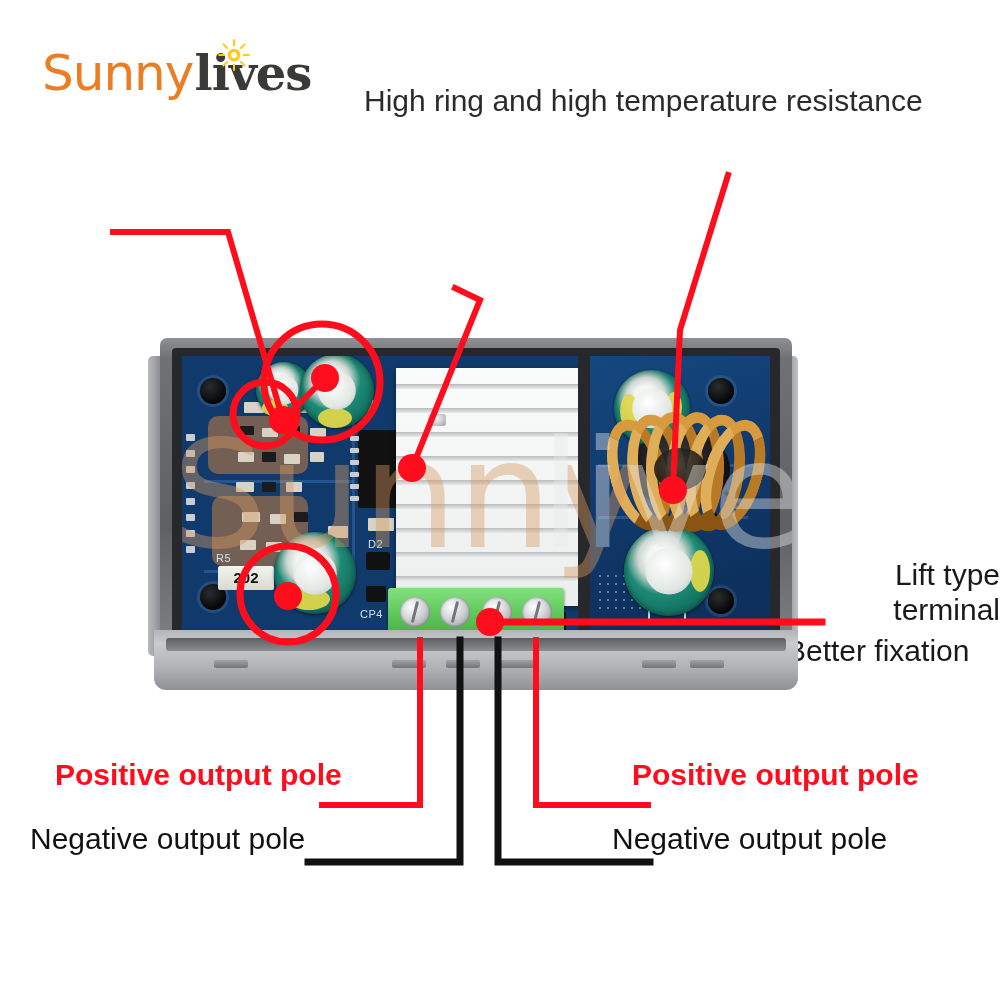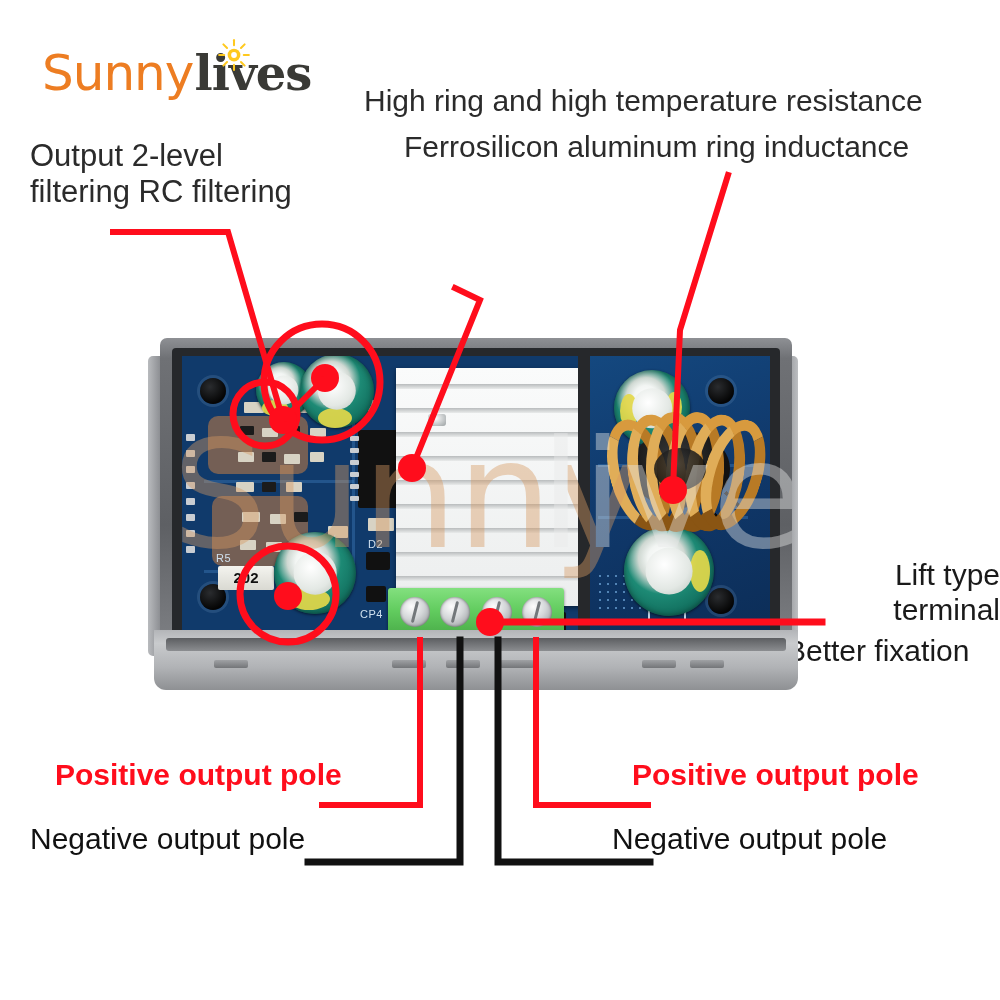--- a/index.html
+++ b/index.html
@@ -144,24 +144,21 @@
         <line x1="2.5" y1="20" x2="8.5" y2="20"></line>
         <line x1="31.5" y1="20" x2="37.5" y2="20"></line>
         <line x1="7.5" y1="7.5" x2="11.8" y2="11.8"></line>
         <line x1="28.2" y1="28.2" x2="32.5" y2="32.5"></line>
         <line x1="32.5" y1="7.5" x2="28.2" y2="11.8"></line>
         <line x1="11.8" y1="28.2" x2="7.5" y2="32.5"></line>
       </g>
     </svg>
   </div>
 
-  <div class="anno lbl-rc">Output 2-level
-filtering RC filtering</div>
   <div class="anno lbl-hp">High ring and high temperature resistance</div>
-  <div class="anno lbl-fs">Ferrosilicon aluminum ring inductance</div>
   <div class="anno lbl-lift">Lift type
 terminal</div>
   <div class="anno lbl-bf">Better fixation</div>
 
   <div class="pole pos p-l">Positive output pole</div>
   <div class="pole neg n-l">Negative output pole</div>
   <div class="pole pos p-r">Positive output pole</div>
   <div class="pole neg n-r">Negative output pole</div>
 
   <div id="device">

